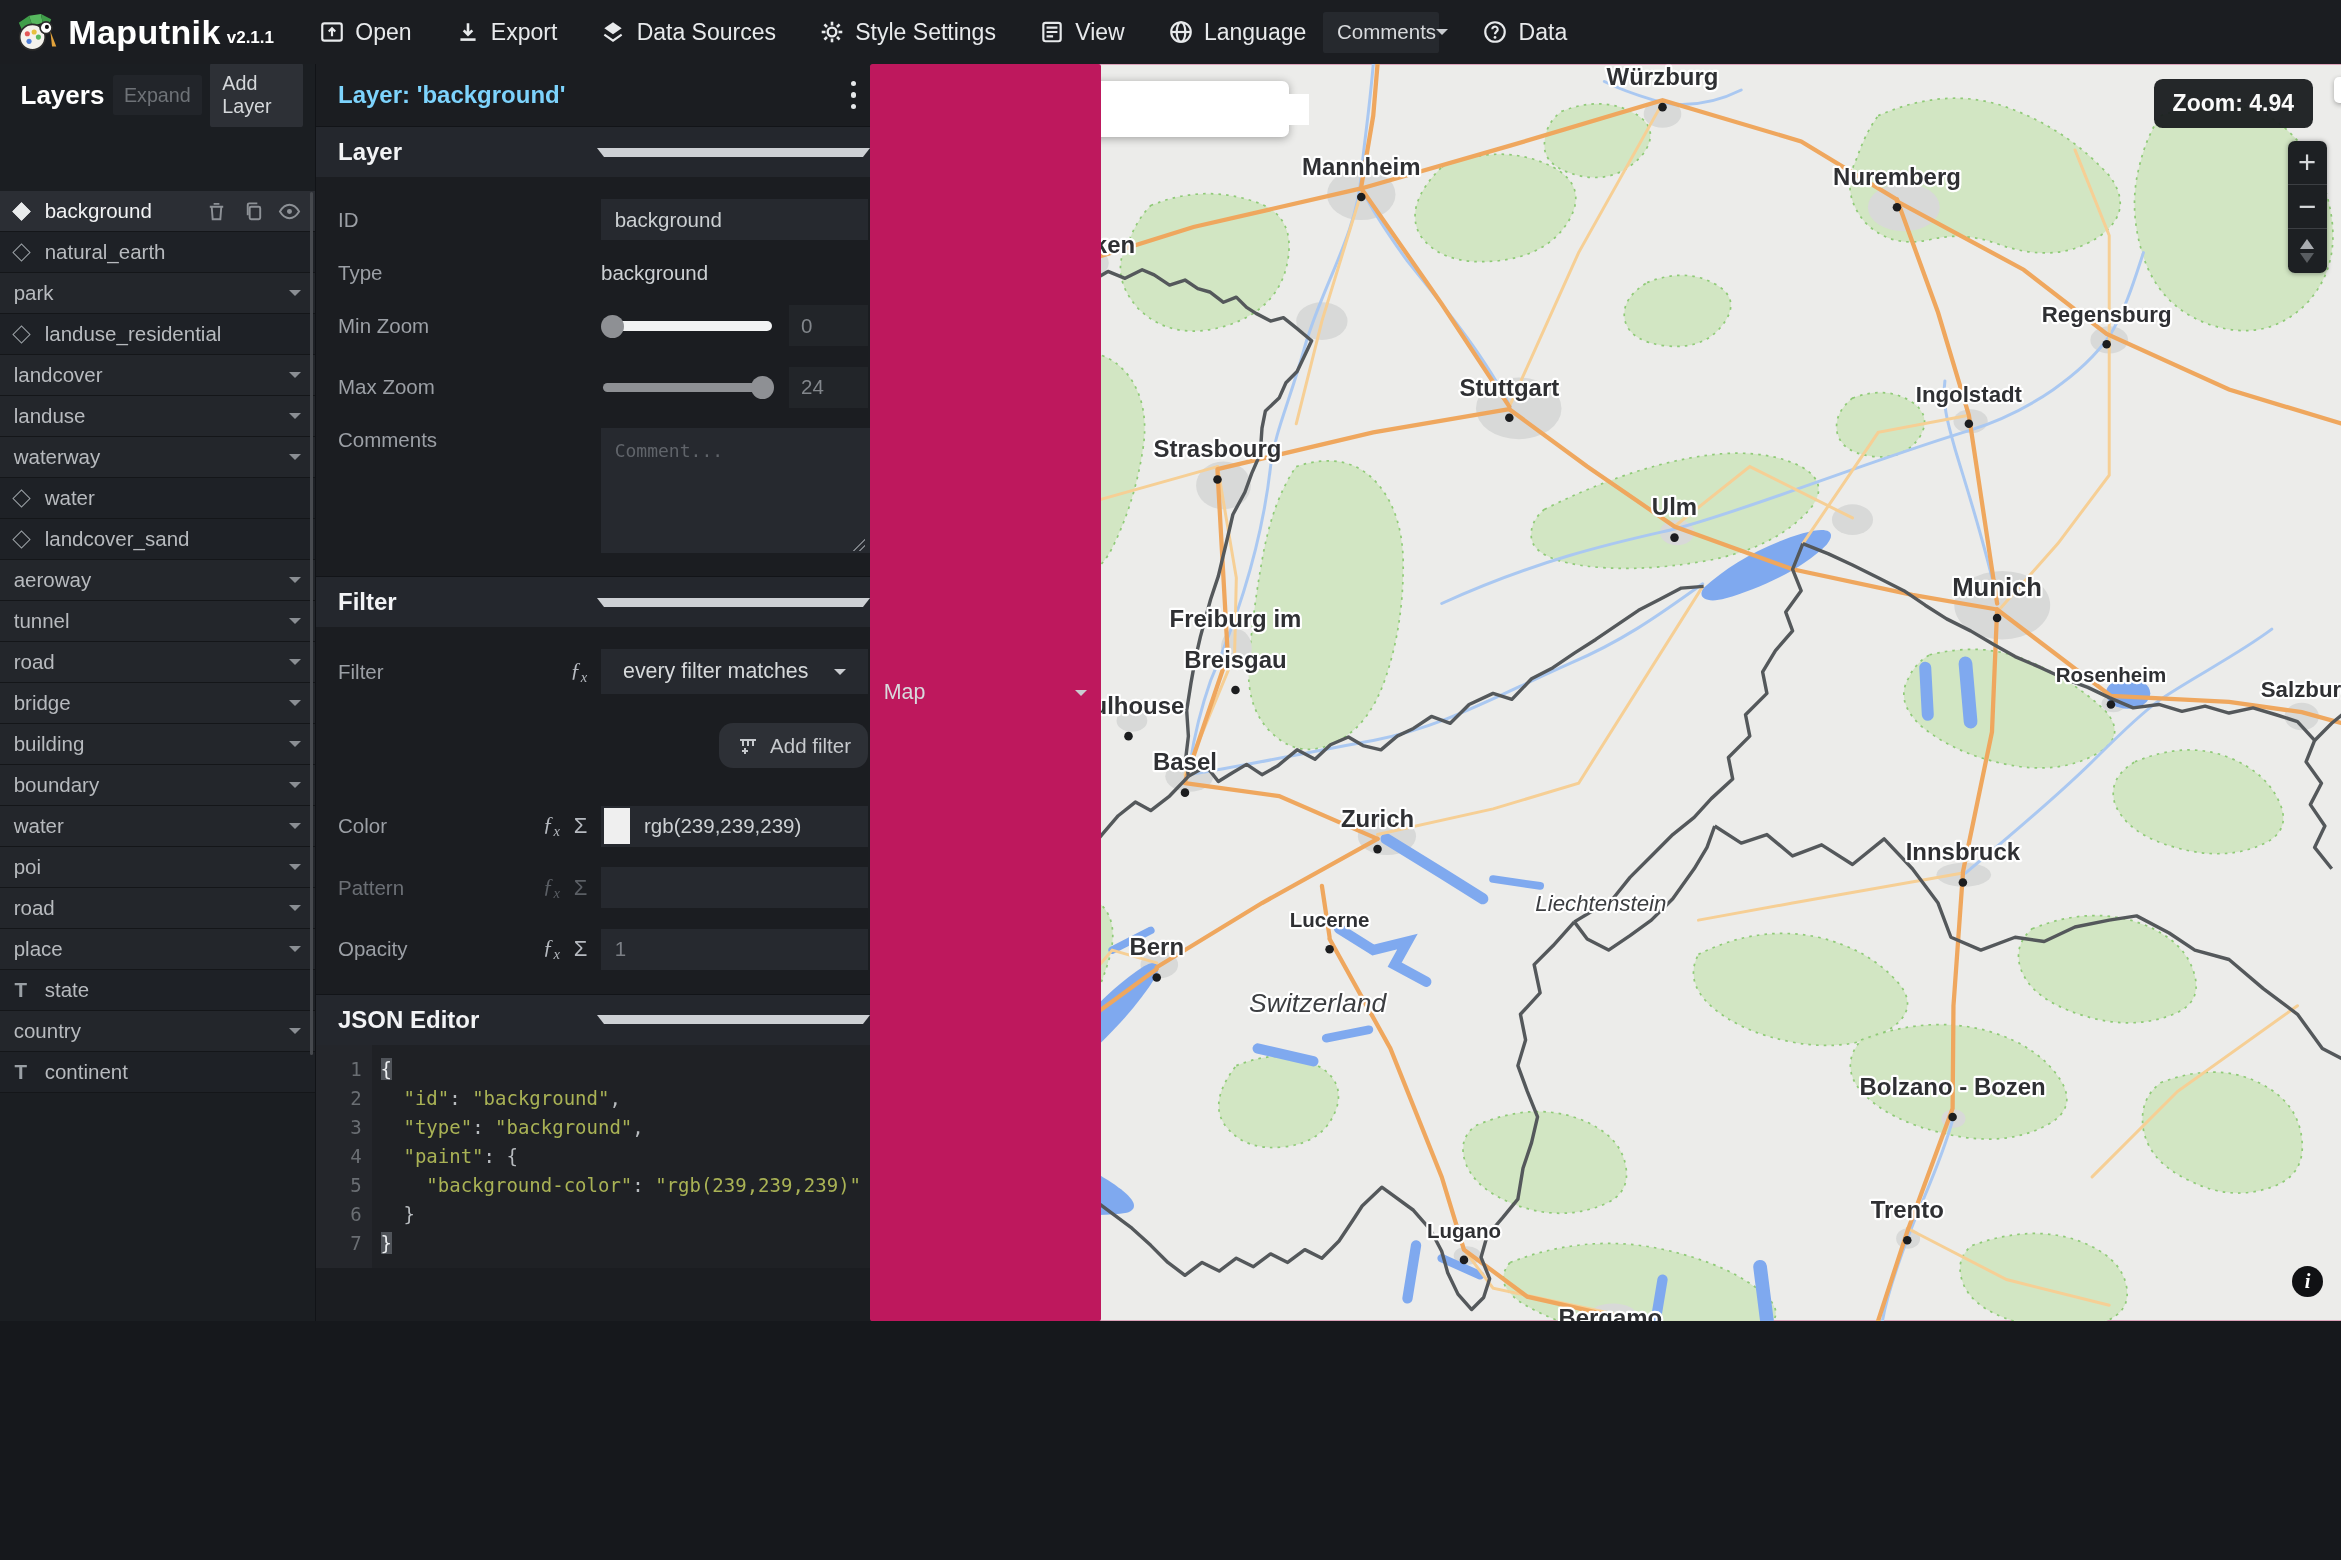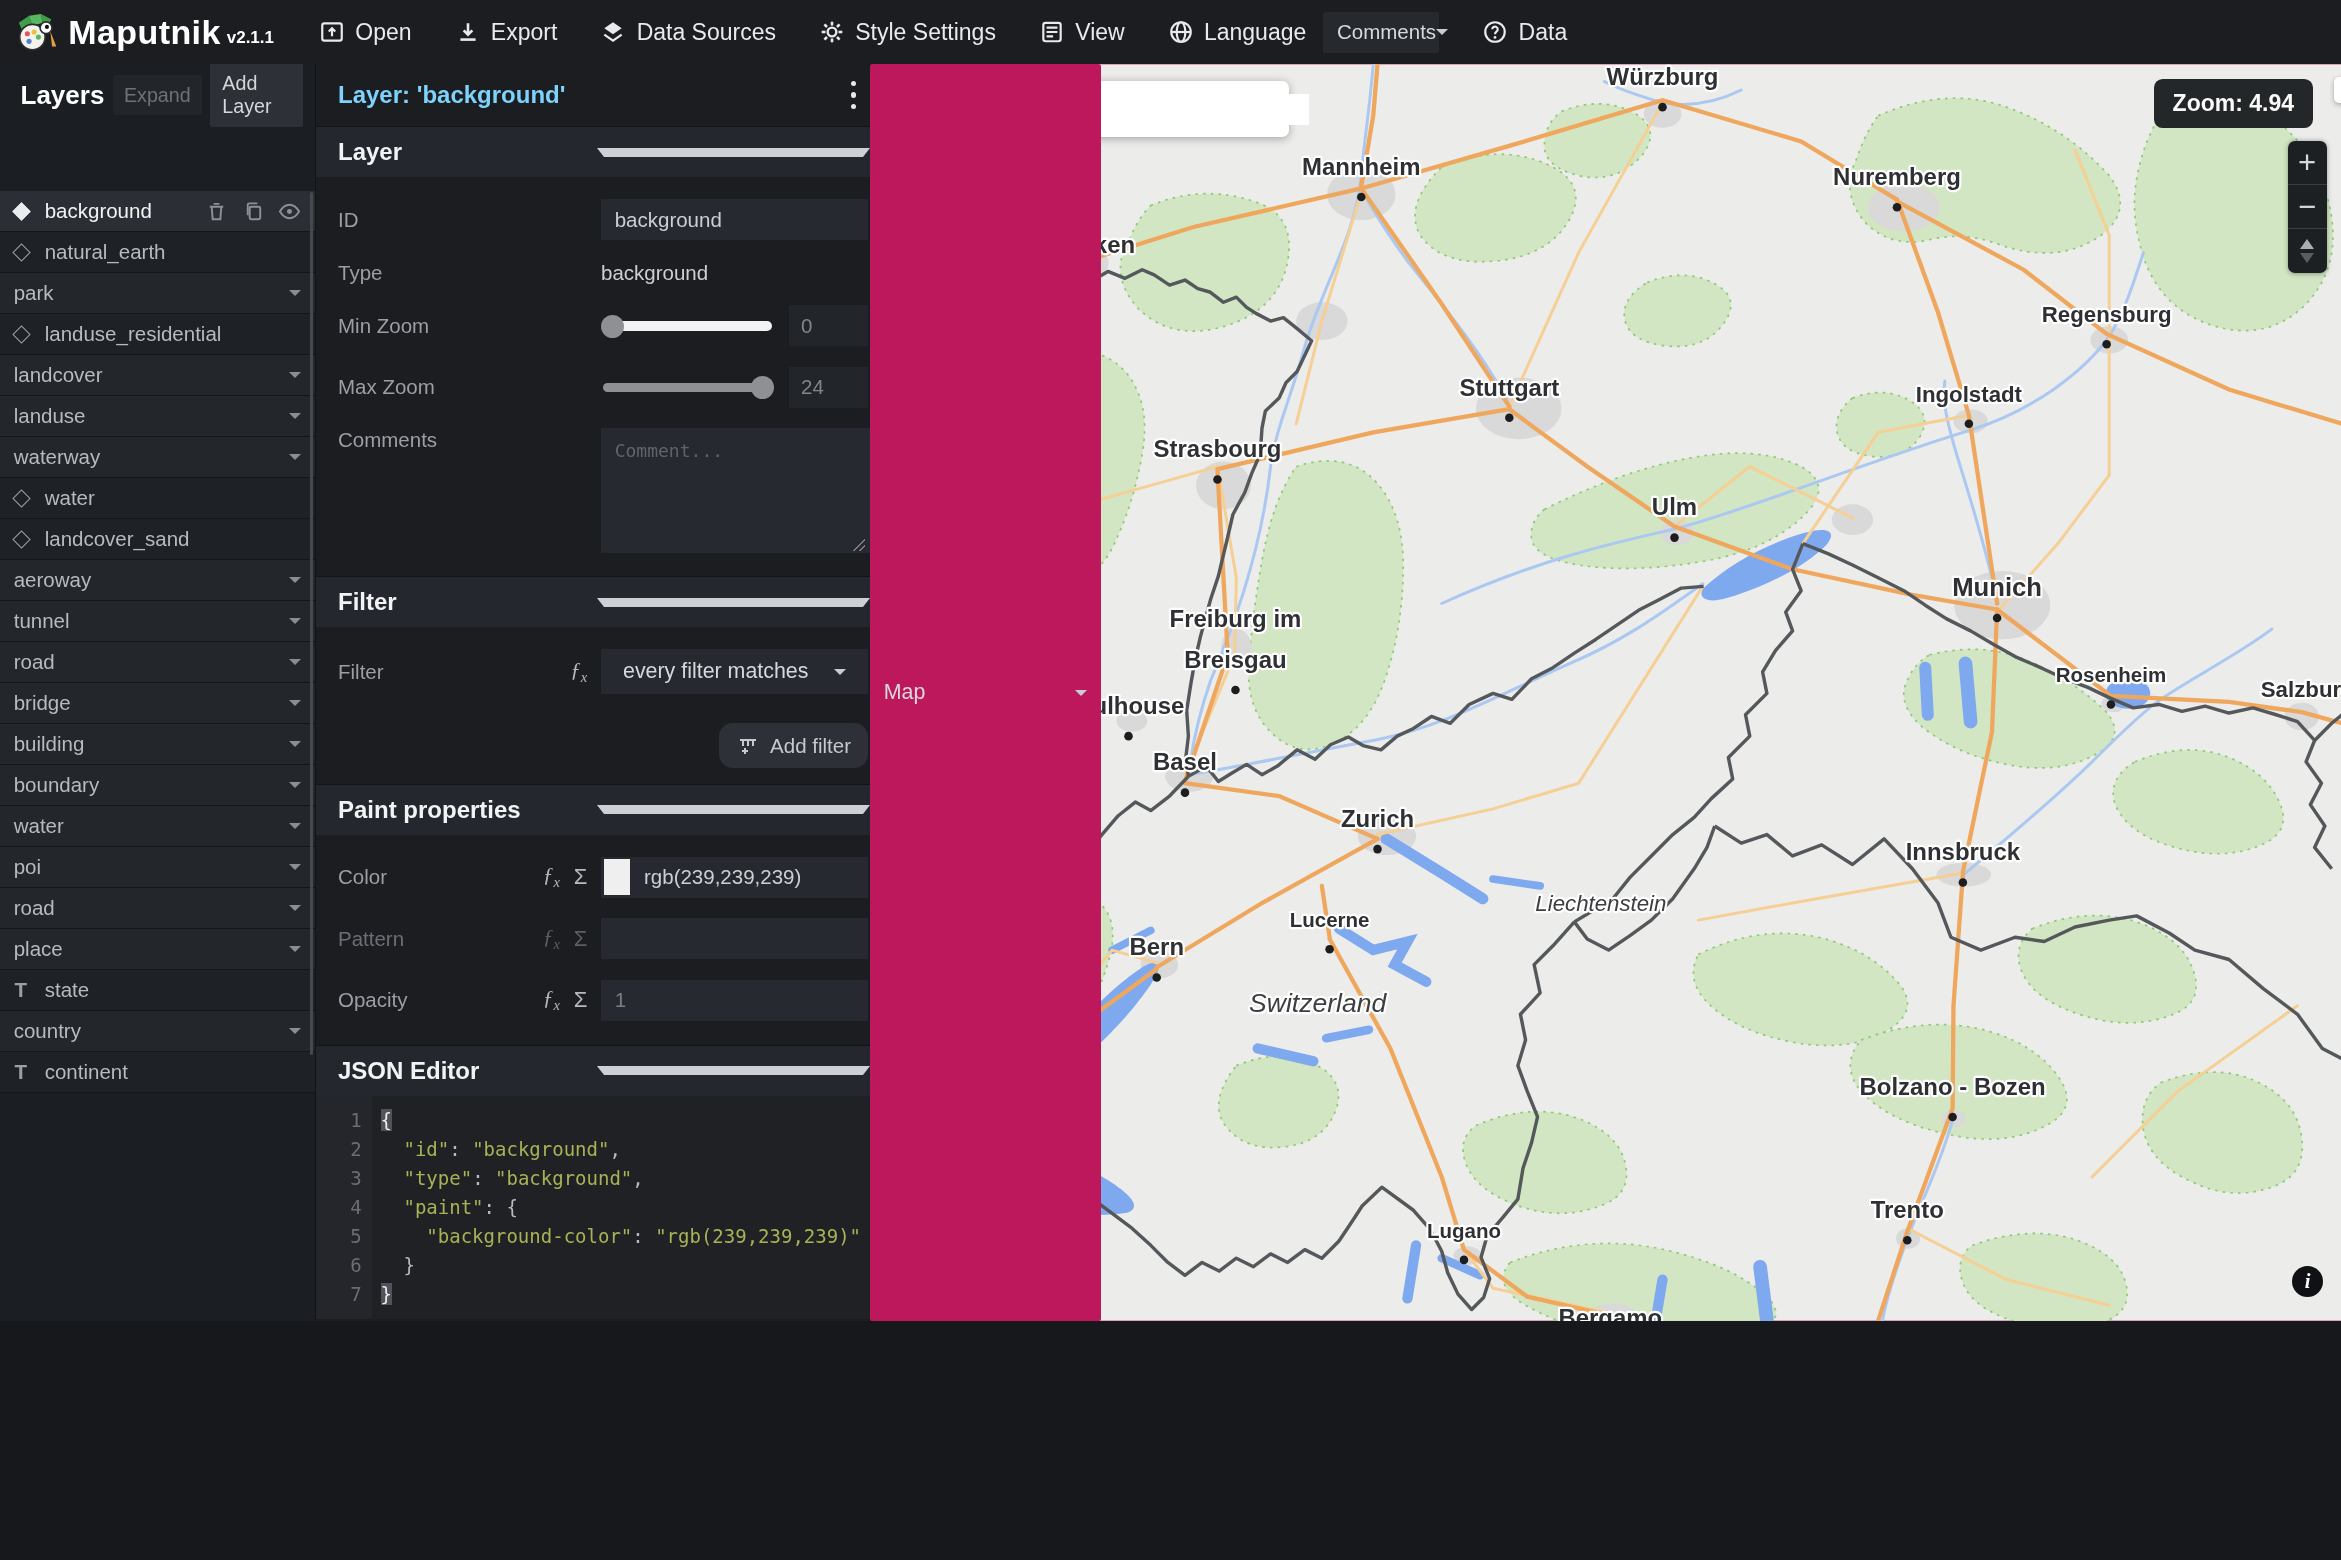--- a/index.html
+++ b/index.html
@@ -421,24 +421,20 @@
       <div class="btn-addfilter">
         <svg viewBox="0 0 24 24">
             <path d="M4 6 H20 M7 6 V12 M12 6 V12 M17 6 V12" fill="none" stroke="#c6c9cd" stroke-width="2"></path>
             <path d="M6 17 H12 M9 14 V20" fill="none" stroke="#c6c9cd" stroke-width="2"></path>
           </svg>
         <span>Add filter</span>
       </div>
     </div>
   </div>
 
-  <div class="section-h">
-    <span>Paint properties</span>
-    <span class="sec-caret"></span>
-  </div>
   <div class="section-body">
     <div class="frow">
       <div class="flabel">Color</div>
       <div class="ficons">
         <span class="fx">ƒ<sub>x</sub></span>
         <span class="sigma">Σ</span>
       </div>
       <div class="fctrl">
         <input class="text color-input" value="rgb(239,239,239)" style="">
         <div class="swatch" style="background: rgb(239, 239, 239);"></div>

